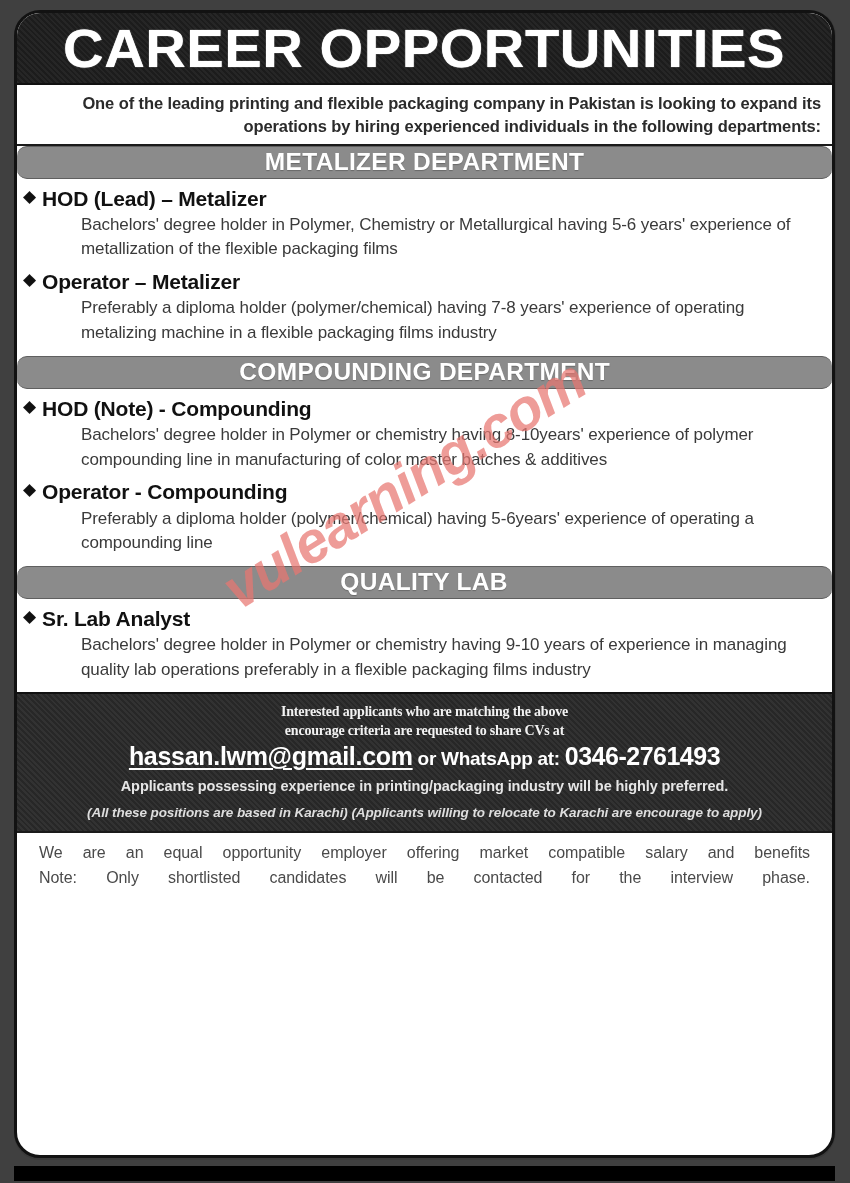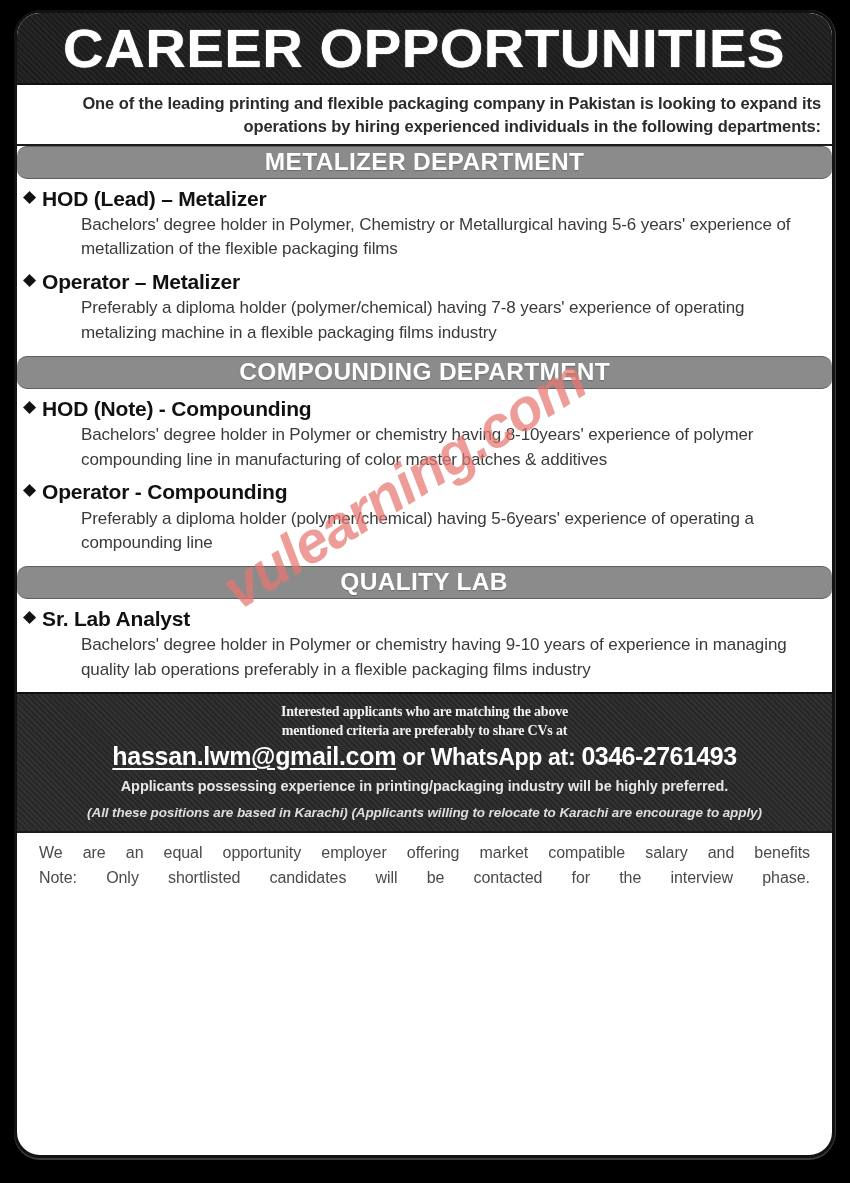--- a/index.html
+++ b/index.html
@@ -9,21 +9,21 @@
     height: 1183px;
     background: #ffffff;
     font-family: "Liberation Sans", sans-serif;
     overflow: hidden;
   }
 
   .page {
     position: relative;
     width: 850px;
     height: 1183px;
-    background: #000000;
+    background: #404040;
   }
 
   
   .ad-card {
     position: absolute;
     left: 14px;
     top: 10px;
     width: 821px;
     height: 1148px;
     border: 3px solid #121212;
@@ -151,21 +151,21 @@
     font-weight: 700;
     white-space: nowrap;
     letter-spacing: -0.3px;
   }
   .contact-email {
     text-decoration: underline;
     text-underline-offset: 3px;
     font-size: 25px;
     font-weight: 700;
   }
-  .contact-mid { font-size: 23px; font-weight: 700; }
+  .contact-mid { font-size: 19px; font-weight: 700; }
   .contact-phone { font-size: 25px; font-weight: 700; letter-spacing: -0.5px; }
 
   .contact-fine {
     margin-top: 5px;
     color: #e6e6e6;
     font-size: 14.5px;
     font-weight: 700;
     line-height: 1.5;
     letter-spacing: -0.1px;
   }
@@ -282,21 +282,21 @@
               <span class="bullet-diamond">◆</span>
               <span class="job-title">Sr. Lab Analyst</span>
             </div>
             <div class="job-desc">Bachelors' degree holder in Polymer or chemistry having 9-10 years of experience in managing quality lab operations preferably in a flexible packaging films industry</div>
           </div>
         </div>
       </div>
 
     <div class="contact-block">
       <div class="contact-lead">Interested applicants who are  matching the above</div>
-      <div class="contact-lead">mentioned criteria are preferably to share CVs at</div>
+      <div class="contact-lead">encourage criteria are requested to share CVs at</div>
       <div class="contact-cta">
         <span class="contact-email">hassan.lwm@gmail.com</span><span class="contact-mid"> or WhatsApp at: </span><span class="contact-phone">0346-2761493</span>
       </div>
       <div class="contact-fine">Applicants possessing experience in printing/packaging industry  will be highly preferred.</div>
       <div class="contact-fine italic">(All these positions are based in Karachi) (Applicants willing to relocate to Karachi are encourage to apply)</div>
     </div>
 
     <div class="note-block">
       <div class="note-line">We are an equal opportunity employer offering market compatible salary and benefits</div>
       <div class="note-line">Note: Only shortlisted candidates will be contacted for the interview phase.</div>

